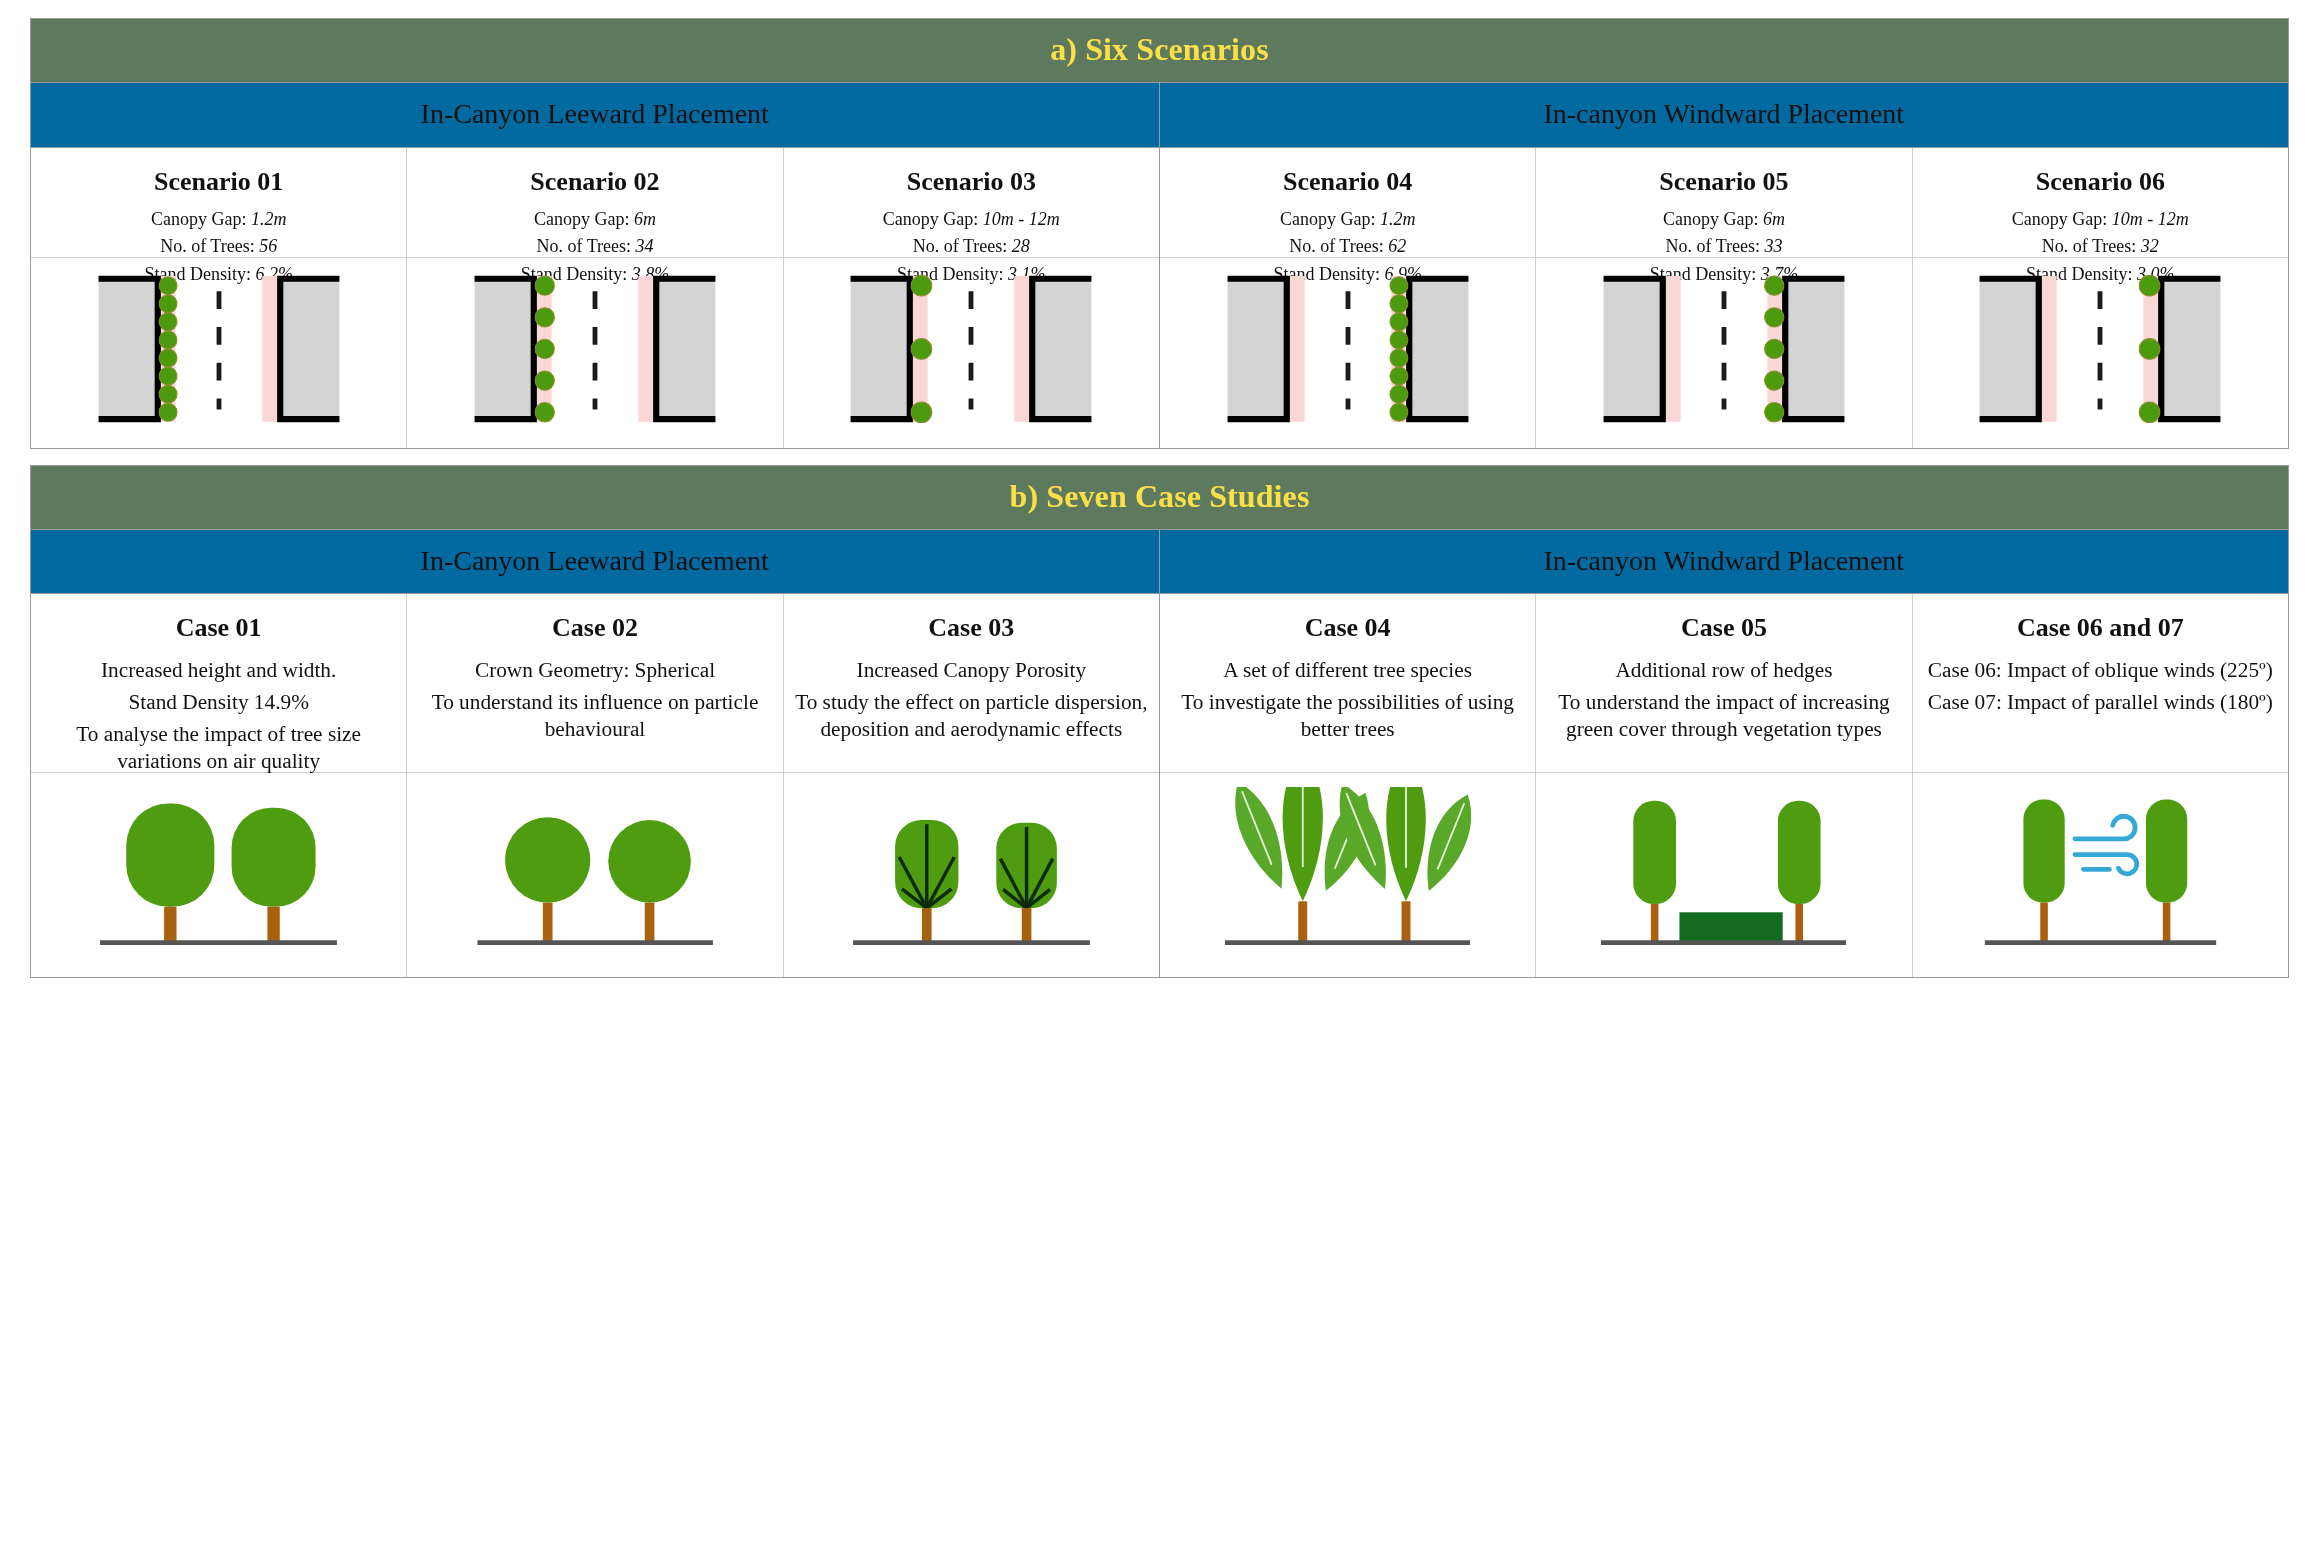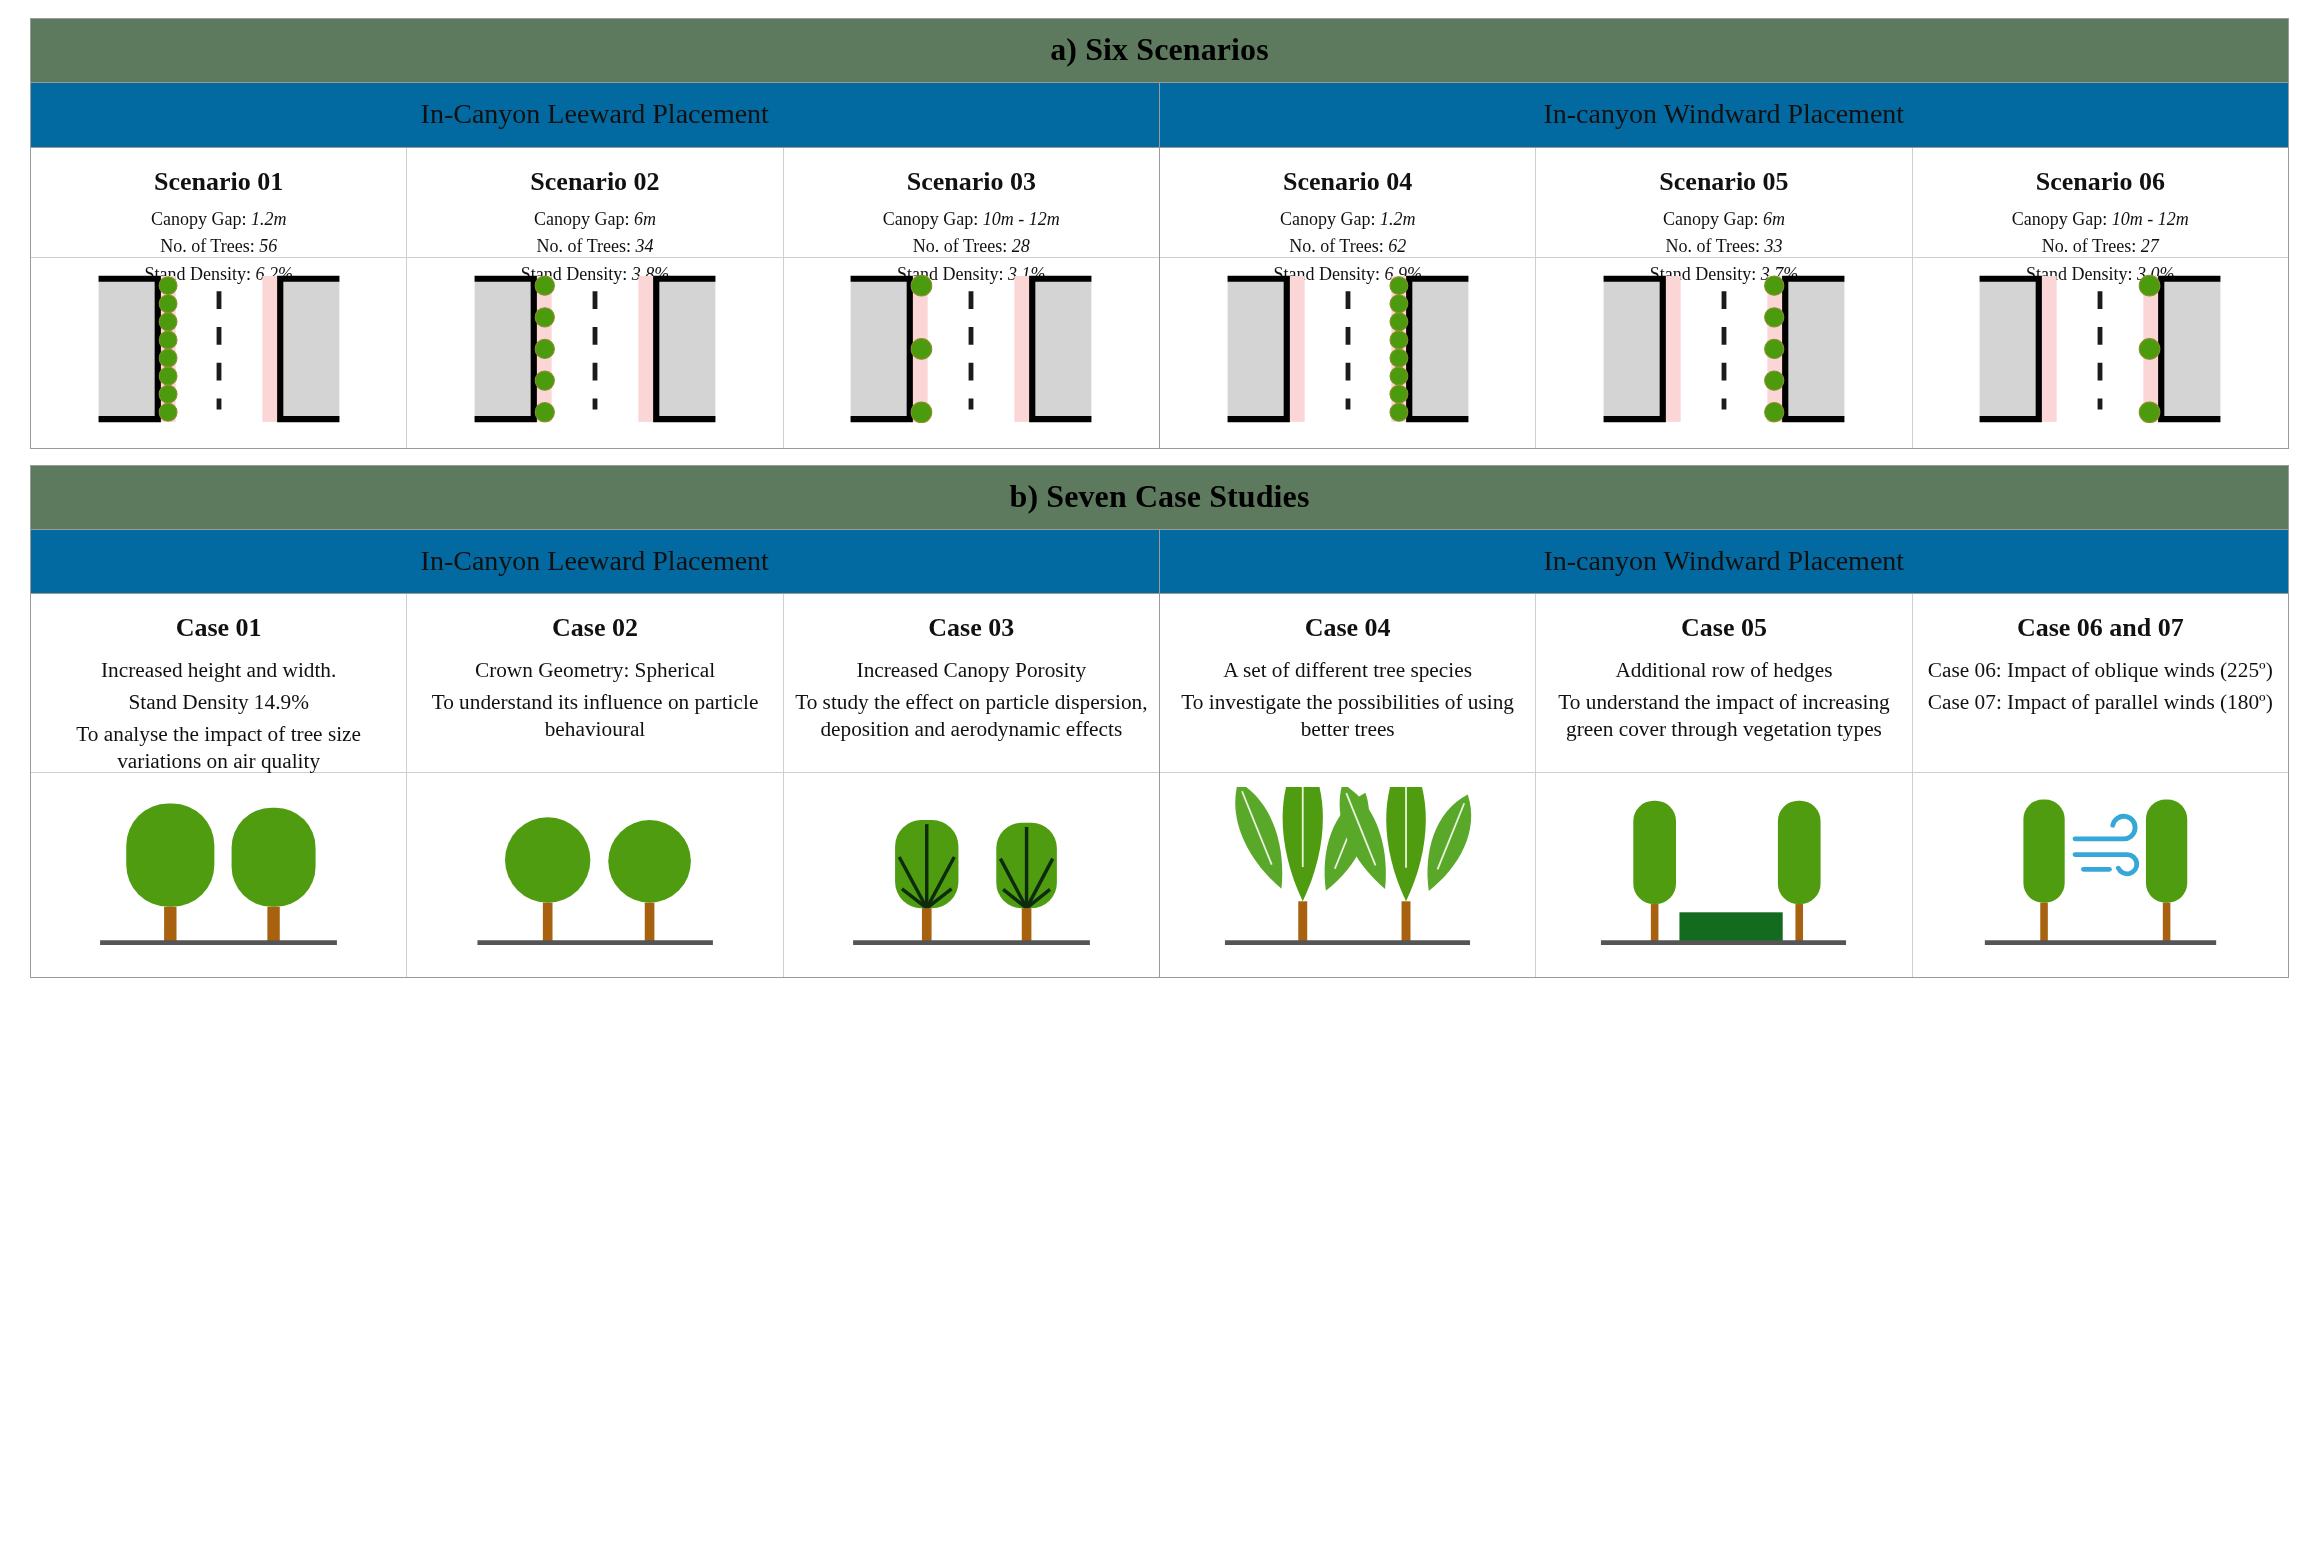--- a/index.html
+++ b/index.html
@@ -9,21 +9,21 @@
     color:#111;
     -webkit-font-smoothing:antialiased;
   }
   .page{position:relative;width:2319px;height:1565px;box-sizing:border-box;padding:18px 30px 13.8px 30px;}
 
   
   .panel{width:100%;border:1.4px solid #9a9a9a;border-collapse:separate;box-sizing:border-box;background:#fff;}
   .panel + .panel{margin-top:16px;}
 
   .banner{
-    background:#5d7a5e;color:#000000;
+    background:#5d7a5e;color:#fde047;
     text-align:center;font-weight:bold;font-size:32px;
     padding:12.4px 0 13.8px 0;letter-spacing:0.1px;
     border-bottom:1.4px solid #9a9a9a;
   }
 
   .subhead-row{display:flex;border-bottom:1.4px solid #9a9a9a;}
   .subhead{
     background:#0369a1;text-align:center;font-size:28px;
     padding:15px 0 16.5px 0;flex:1 1 50%;box-sizing:border-box;
   }
@@ -198,21 +198,21 @@
               <circle cx="288" cy="122" r="14" fill="#4c9a0e" stroke="#8a8f2a" stroke-width="1.5"></circle>
               <circle cx="288" cy="168" r="14" fill="#4c9a0e" stroke="#8a8f2a" stroke-width="1.5"></circle>
               <circle cx="288" cy="214" r="14" fill="#4c9a0e" stroke="#8a8f2a" stroke-width="1.5"></circle>
   </svg>
           </div>
         </div>
         <div class="col">
     <div class="txtcell">
       <div class="ttl">Scenario 06</div>
       <div class="ln"><span>Canopy Gap:</span> <span class="v">10m - 12m</span></div>
-      <div class="ln"><span>No. of Trees:</span> <span class="v">27</span></div>
+      <div class="ln"><span>No. of Trees:</span> <span class="v">32</span></div>
       <div class="ln"><span>Stand Density:</span> <span class="v">3.0%</span></div>
     </div>
     <div class="figcell">
   <svg width="296" height="172" viewBox="0 0 430 250" role="img">
     <rect x="126" y="16" width="26" height="212" fill="#fbd6d6"></rect>
     <rect x="278" y="16" width="26" height="212" fill="#fbd6d6"></rect>
     <rect x="40" y="16" width="86" height="212" fill="#d4d4d4"></rect>
     <path d="M 40 20 L 126 20 L 126 224 L 40 224" fill="none" stroke="#000000" stroke-width="9"></path>
     <rect x="304" y="16" width="86" height="212" fill="#d4d4d4"></rect>
     <path d="M 390 20 L 304 20 L 304 224 L 390 224" fill="none" stroke="#000000" stroke-width="9"></path>

